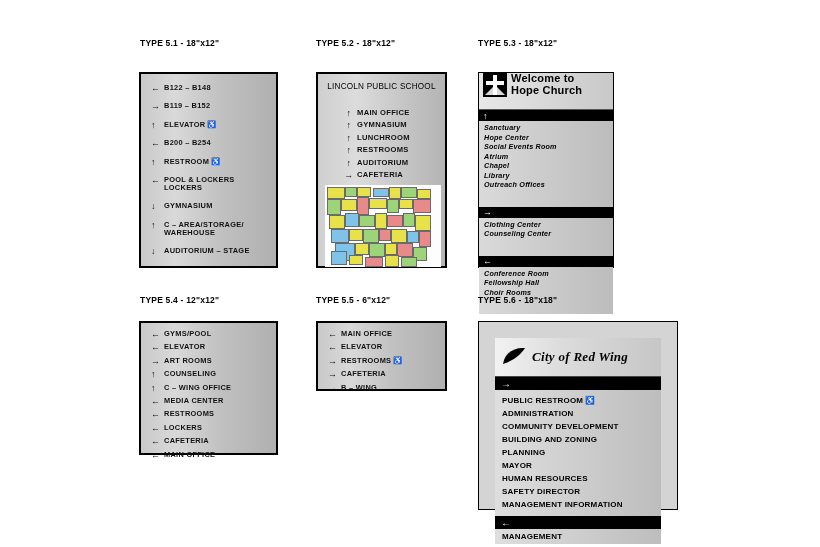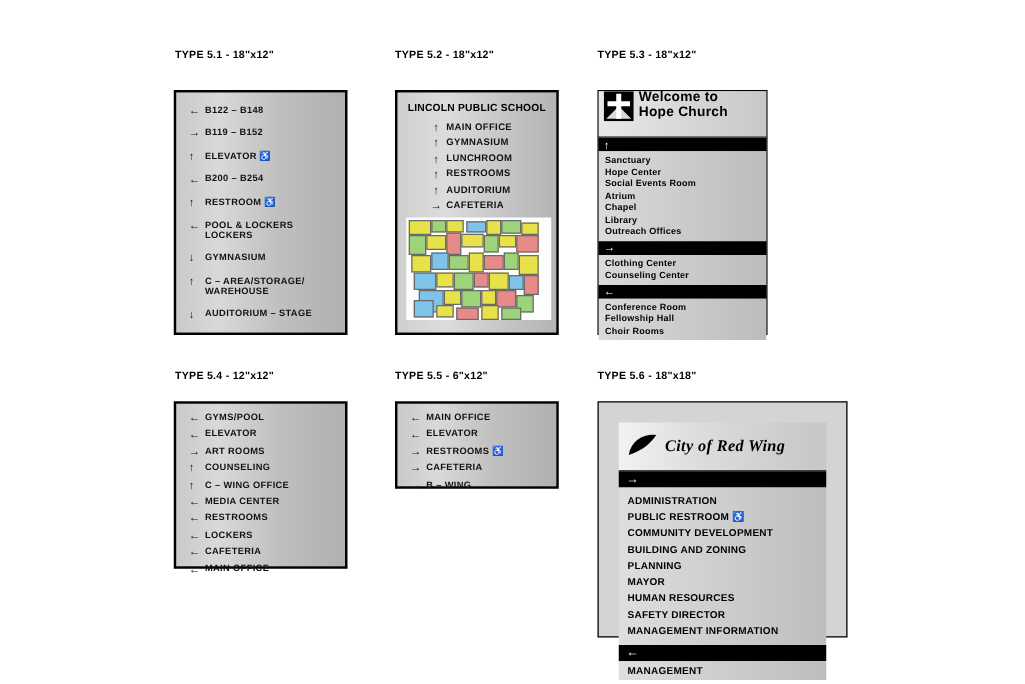--- a/index.html
+++ b/index.html
@@ -62,24 +62,24 @@
 
   
   #panel52 {
     left: 316px; top: 72px; width: 131px; height: 196px;
     background: linear-gradient(to right, #cfcfcf 0%, #dcdcdc 30%, #c4c4c4 70%, #b4b4b4 100%);
     border: 2px solid #000;
     padding: 8px 7px;
   }
   #panel52 .school-name {
     font-size: 8.2px;
-    font-weight: bold;
+    font-weight: normal;
     text-align: center;
     letter-spacing: 0.2px;
-    margin-bottom: 7px;
+    margin-bottom: 18px;
   }
   #panel52 .row { margin-bottom: 3.4px; padding-left: 16px; font-size: 7.6px; }
   #panel52 .arrow { width: 16px; flex: 0 0 16px; text-align: center; }
   .map {
     position: relative;
     width: 116px;
     height: 82px;
     background: #fdfdfd;
     margin: 5px auto 0 auto;
     overflow: hidden;
@@ -116,22 +116,23 @@
   .blackbar {
     background: #000;
     color: #fff;
     height: 11px;
     display: flex;
     align-items: center;
     padding-left: 4px;
     font-size: 9px;
   }
   .hc-list {
-    padding: 2px 0 3px 5px;
+    padding: 2px 0 17px 5px;
     background: linear-gradient(to right, #dadada, #bcbcbc);
+    font-style: italic;
   }
   .hc-list div {
     font-size: 7.2px;
     font-weight: bold;
     line-height: 1.32;
     letter-spacing: 0.2px;
   }
 
   
   #panel54 {
@@ -442,22 +443,22 @@
       <svg width="26" height="22" viewBox="0 0 26 22">
         <path d="M2 18 C4 6, 14 1, 24 2 C20 8, 14 14, 2 18 Z" fill="#000"></path>
       </svg>
     </div>
     <div class="rw-title">City of Red Wing</div>
   </div>
   <div class="rw-bar">
       <span>→</span>
     </div>
   <div class="rw-list">
+    <div>PUBLIC RESTROOM ♿</div>
     <div>ADMINISTRATION</div>
-    <div>PUBLIC RESTROOM ♿</div>
     <div>COMMUNITY DEVELOPMENT</div>
     <div>BUILDING AND ZONING</div>
     <div>PLANNING</div>
     <div>MAYOR</div>
     <div>HUMAN RESOURCES</div>
     <div>SAFETY DIRECTOR</div>
     <div>MANAGEMENT INFORMATION</div>
   </div>
   <div class="rw-bar">
       <span>←</span>

